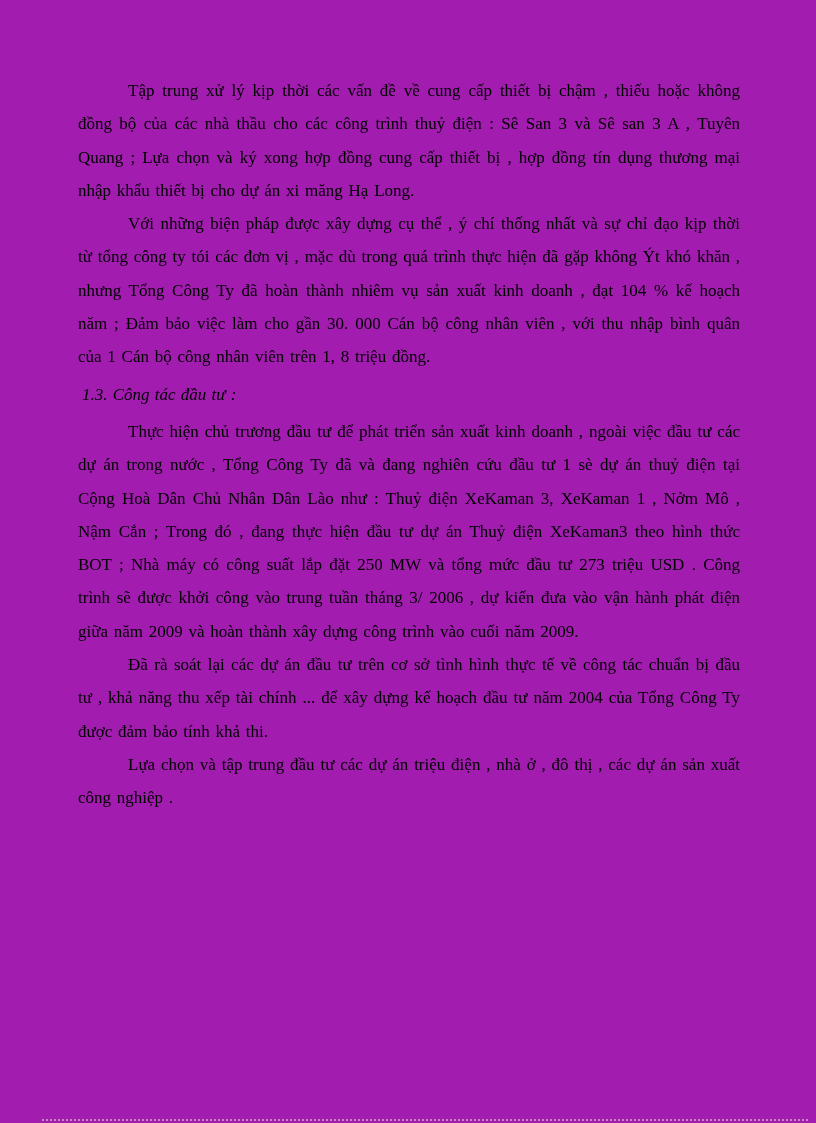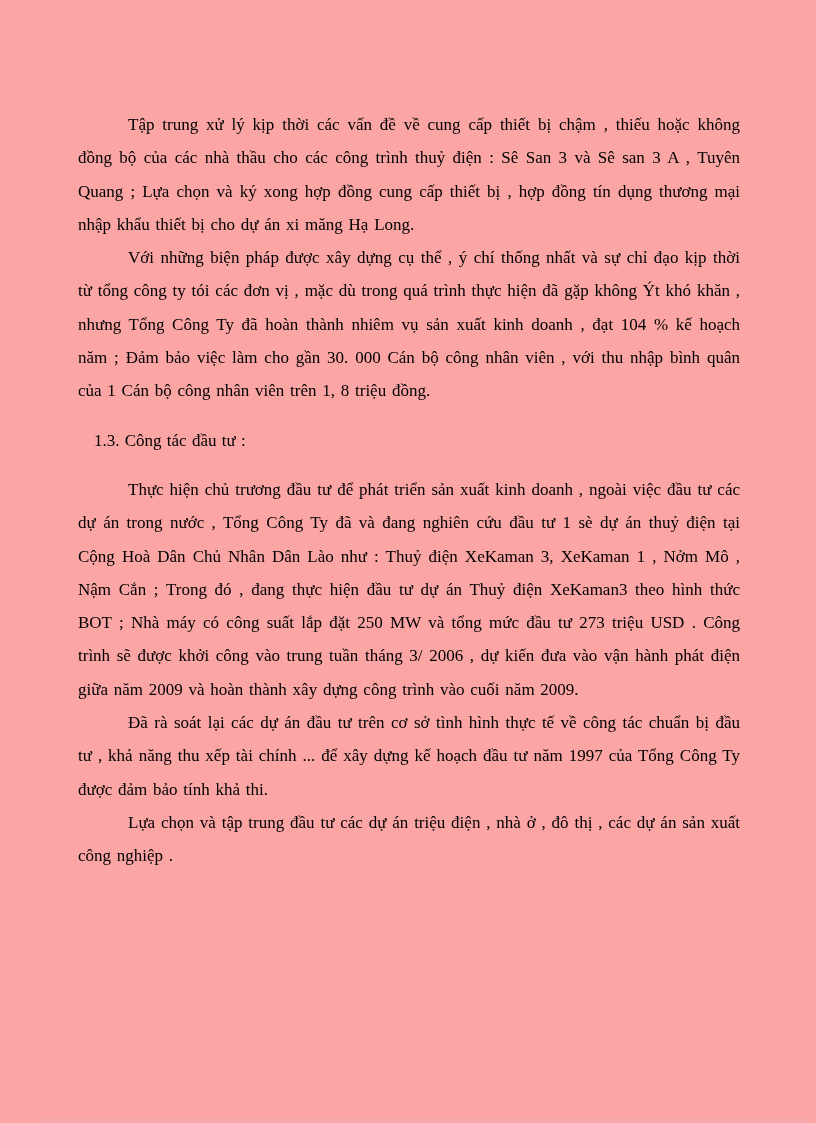--- a/index.html
+++ b/index.html
@@ -4,39 +4,40 @@
 <style>
   html, body {
     margin: 0;
     padding: 0;
     background: #ffffff;
   }
   .page {
     position: relative;
     width: 816px;
     height: 1123px;
-    background: #fca5a5;
+    background: #a21caf;
     box-sizing: border-box;
-    padding: 108px 76px 0 78px;
+    padding: 74px 76px 0 78px;
     font-family: "Liberation Serif", "DejaVu Serif", serif;
     font-size: 17px;
     line-height: 33.3px;
     color: #000000;
     text-align: justify;
     overflow: hidden;
   }
   p.body-para {
     margin: 0;
     text-indent: 50px;
     word-spacing: 1.5px;
   }
   p.heading-para {
-    margin: 16px;
+    margin: 4px;
     text-indent: 0;
     word-spacing: 1px;
+    font-style: italic;
   }
   .dotted-line {
     position: absolute;
     left: 42px;
     right: 8px;
     bottom: 2px;
     height: 0;
     border-bottom: 2px dotted #dbb7c3;
     opacity: 0.7;
   }
@@ -47,19 +48,19 @@
 <div class="page">
   <p class="body-para">Tập trung xử lý kịp thời các vấn đề về cung cấp thiết bị chậm , thiếu hoặc không đồng bộ của các nhà thầu cho các công trình thuỷ điện : Sê San 3 và Sê san 3 A , Tuyên Quang ; Lựa chọn và ký xong hợp đồng cung cấp thiết bị , hợp đồng tín dụng thương mại nhập khẩu thiết bị cho dự án xi măng Hạ Long.</p>
 
 
   <p class="body-para">Với những biện pháp được xây dựng cụ thể , ý chí thống nhất và sự chỉ đạo kịp thời từ tổng công ty tói các đơn vị , mặc dù trong quá trình thực hiện đã gặp không Ýt khó khăn , nhưng Tổng Công Ty đã hoàn thành nhiêm vụ sản xuất kinh doanh , đạt 104 % kế hoạch năm ; Đảm bảo việc làm cho gần 30. 000 Cán bộ công nhân viên , với thu nhập bình quân của 1 Cán bộ công nhân viên trên 1, 8 triệu đồng.</p>
 
   <p class="heading-para">1.3. Công tác đầu tư :</p>
 
   <p class="body-para">Thực hiện chủ trương đầu tư để phát triển sản xuất kinh doanh , ngoài việc đầu tư các dự án trong nước , Tổng Công Ty đã và đang nghiên cứu đầu tư 1 sè dự án thuỷ điện tại Cộng Hoà Dân Chủ Nhân Dân Lào như : Thuỷ điện XeKaman 3, XeKaman 1 , Nởm Mô , Nậm Cắn ; Trong đó , đang thực hiện đầu tư dự án Thuỷ điện XeKaman3 theo hình thức BOT ; Nhà máy có công suất lắp đặt 250 MW và tổng mức đầu tư 273 triệu USD . Công trình sẽ được khởi công vào trung tuần tháng 3/ 2006 , dự kiến đưa vào vận hành phát điện giữa năm 2009 và hoàn thành xây dựng công trình vào cuối năm 2009.</p>
 
-  <p class="body-para">Đã rà soát lại các dự án đầu tư trên cơ sở tình hình thực tế về công tác chuẩn bị đầu tư , khả năng thu xếp tài chính ... để xây dựng kế hoạch đầu tư năm 1997 của Tổng Công Ty được đảm bảo tính khả thi.</p>
+  <p class="body-para">Đã rà soát lại các dự án đầu tư trên cơ sở tình hình thực tế về công tác chuẩn bị đầu tư , khả năng thu xếp tài chính ... để xây dựng kế hoạch đầu tư năm 2004 của Tổng Công Ty được đảm bảo tính khả thi.</p>
 
   <p class="body-para">Lựa chọn và tập trung đầu tư các dự án triệu điện , nhà ở , đô thị , các dự án sản xuất công nghiệp .</p>
 
 
   <div class="dotted-line"></div>
 </div>
 
 </body></html>

